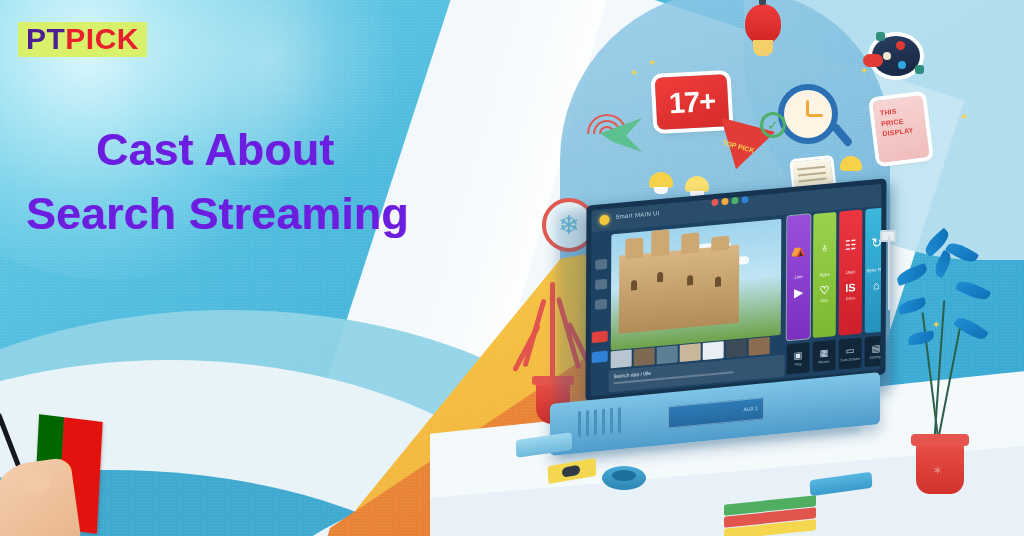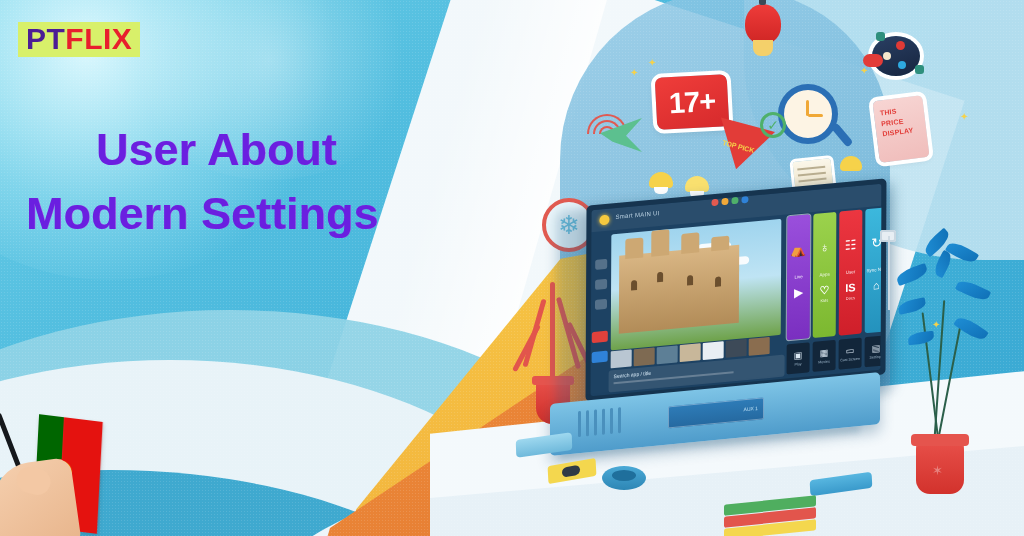--- a/index.html
+++ b/index.html
@@ -237,26 +237,26 @@
   <div class="curve-b"></div>
   <div class="curve-c"></div>
   <div class="curve-d"></div>
   <div class="swoosh-y"></div>
   <div class="swoosh-o"></div>
   <div class="floor"></div>
   <div class="floor2"></div>
   <div class="bg-noise"></div>
 
   <div class="logo">
-    <span class="pt">PT</span><span class="flix">FLIX</span>
+    <span class="pt">PT</span><span class="flix">PICK</span>
   </div>
 
   <div class="headline">
-    <span>User About</span>
-    <span class="l2">Modern Settings</span>
+    <span>Cast About</span>
+    <span class="l2">Search Streaming</span>
   </div>
 
   <div class="pole"></div>
   <div class="flagwrap">
     <div class="flag-green"></div>
     <div class="flag-red"></div>
     <div class="flag-arms"></div>
   </div>
   <div class="hand">
       <div class="thumb"></div>

